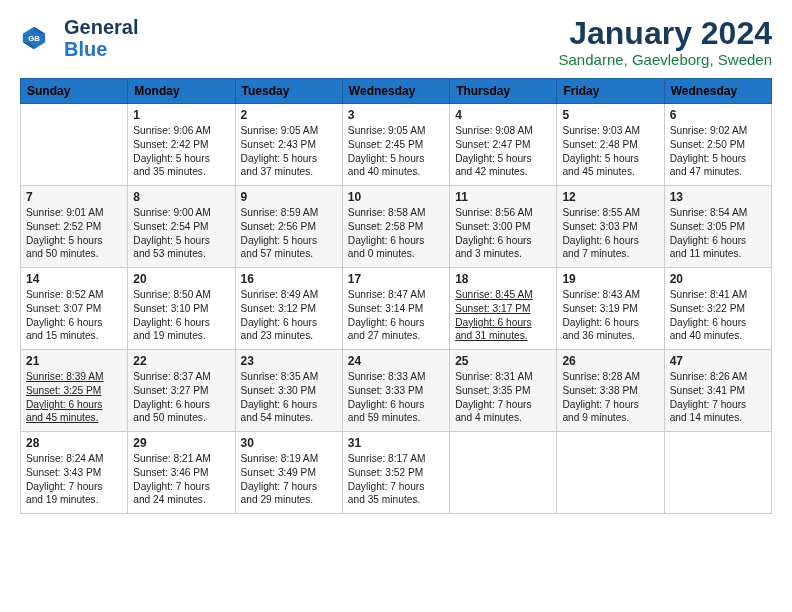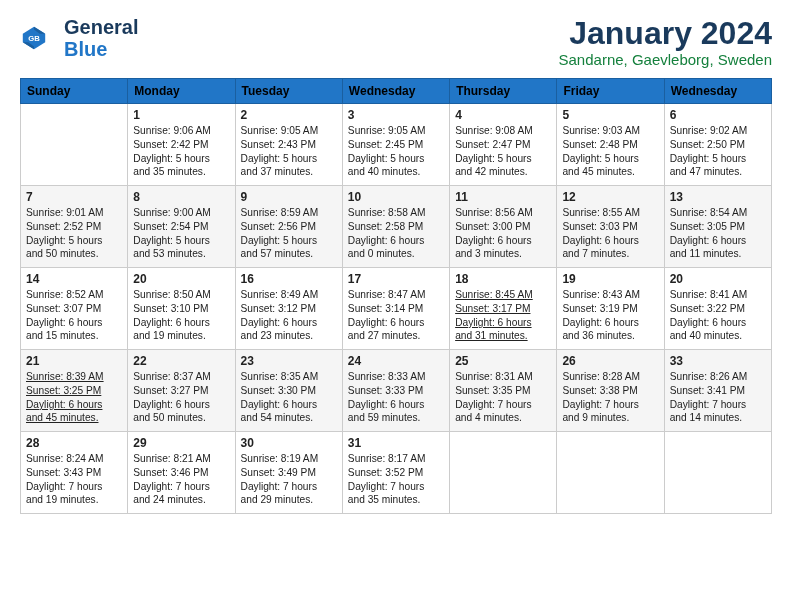--- a/index.html
+++ b/index.html
@@ -303,21 +303,21 @@
 and 4 minutes.</div>
           </td>
           <td>
             <div class="day-num">26</div>
             <div class="day-info" style="white-space: pre-line;">Sunrise: 8:28 AM
 Sunset: 3:38 PM
 Daylight: 7 hours
 and 9 minutes.</div>
           </td>
           <td>
-            <div class="day-num">33</div>
+            <div class="day-num">47</div>
             <div class="day-info" style="white-space: pre-line;">Sunrise: 8:26 AM
 Sunset: 3:41 PM
 Daylight: 7 hours
 and 14 minutes.</div>
           </td>
         </tr>
         <tr>
           <td>
             <div class="day-num">28</div>
             <div class="day-info" style="white-space: pre-line;">Sunrise: 8:24 AM

